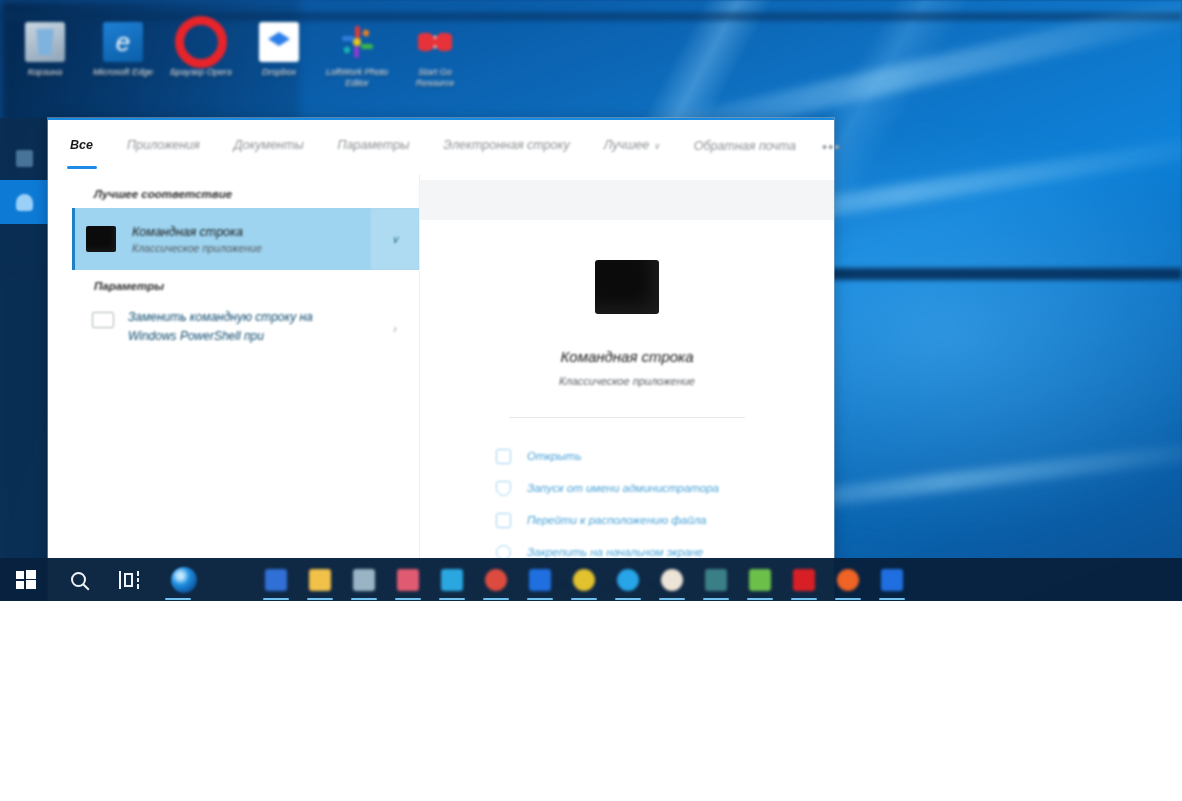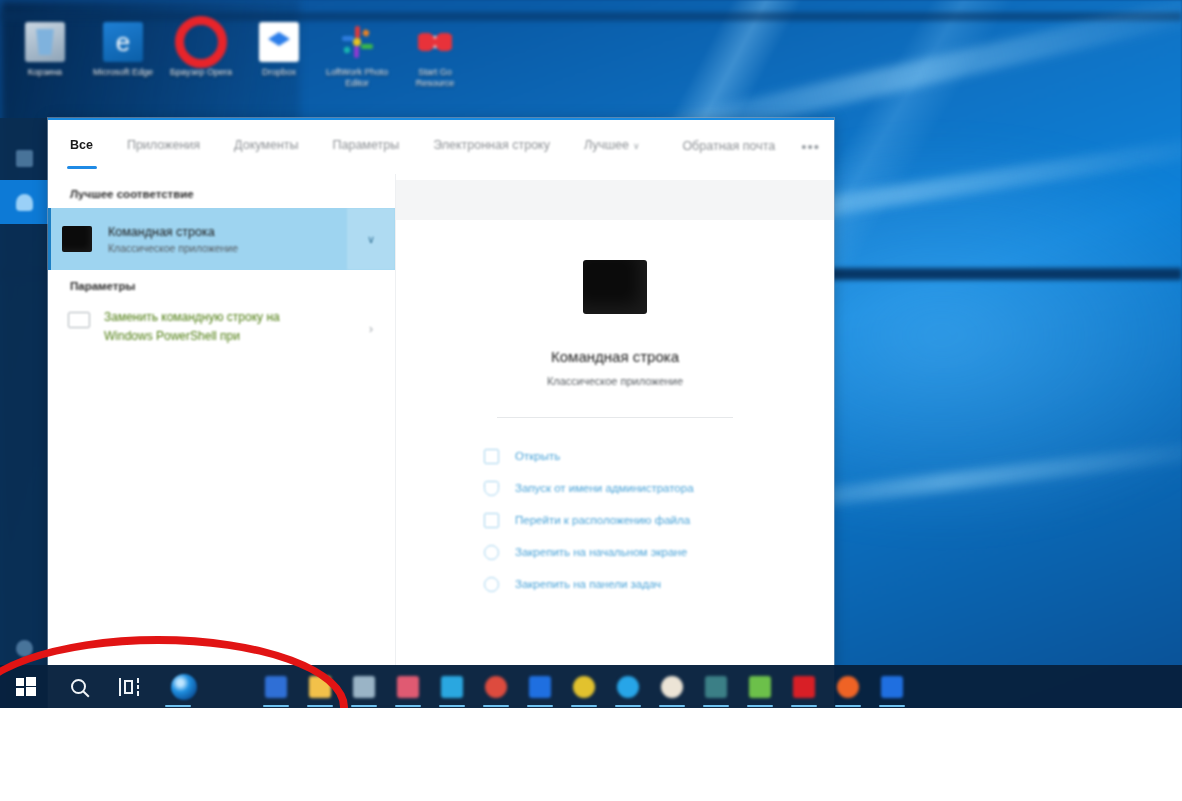--- a/index.html
+++ b/index.html
@@ -3,23 +3,24 @@
 <meta charset="utf-8">
 <style>
   * { box-sizing: border-box; margin: 0; padding: 0; }
   html, body {
     width: 1182px; height: 801px;
     overflow: hidden;
     font-family: "Liberation Sans", sans-serif;
   }
   #screen {
     position: relative;
-    width: 1182px; height: 708px;
+    width: 1182px; height: 601px;
     overflow: hidden;
     background: #0a4a8c;
+    font-style: italic;
   }
 
   
   .wallpaper {
     position: absolute; inset: 0;
     background:
       linear-gradient(118deg, rgba(255,255,255,0.00) 47%, rgba(150,215,255,0.35) 49.2%, rgba(255,255,255,0.00) 51.5%),
       linear-gradient(121deg, rgba(255,255,255,0.00) 58%, rgba(130,205,255,0.22) 60%, rgba(255,255,255,0.00) 63%),
       linear-gradient(160deg, #0c4f96 0%, #0a5ca8 18%, #0f72c4 38%, #0e81d8 55%, #0b6cbb 74%, #0a4f93 100%);
     filter: blur(1.2px);
@@ -137,21 +138,21 @@
   }
   .tab .chev { font-size: 9px; margin-left: 4px; color:#9aa0a5; }
   .tabs-spacer { flex: 1 1 auto; }
   .feedback {
     font-size: 12.5px; color:#8e9296; margin-right: 26px; white-space: nowrap;
     filter: blur(.9px);
   }
   .more-dots { font-size: 15px; color:#9aa0a5; letter-spacing:1px; filter: blur(.8px);}
 
   
-  .panel-body { flex:1 1 auto; display:flex; min-height:0; }
+  .panel-body { flex:1 1 auto; display:flex; min-height:0;margin-left:24px; }
   .col-left {
     width: 348px; flex: 0 0 348px;
     border-right: 1px solid #eef0f2;
     background: #fff;
     padding-top: 4px;
   }
   .group-head {
     font-size: 11.5px; font-weight: 700; color:#2b2b2b;
     padding: 10px 0 8px 22px;
     filter: blur(.85px);
@@ -182,21 +183,21 @@
   .setting-row {
     display:flex; align-items:flex-start; padding: 8px 0 8px 14px;
     position: relative; min-height: 56px;
   }
   .set-icon {
     width:22px; height:16px; margin: 4px 14px 0 6px; flex:0 0 auto;
     border:1.5px solid #a9b0b6; border-radius:2px;
     filter: blur(.9px);
   }
   .set-text {
-    font-size: 12px; color:#4d7c0f; line-height: 19px; max-width: 220px;
+    font-size: 12px; color:#0c4a6e; line-height: 19px; max-width: 220px;
     filter: blur(.9px);
   }
   .set-chevron {
     position:absolute; right: 22px; top: 22px; color:#9aa1a7; font-size: 12px;
     filter: blur(.9px);
   }
 
   
   .col-right {
     flex: 1 1 auto; background:#fff;

